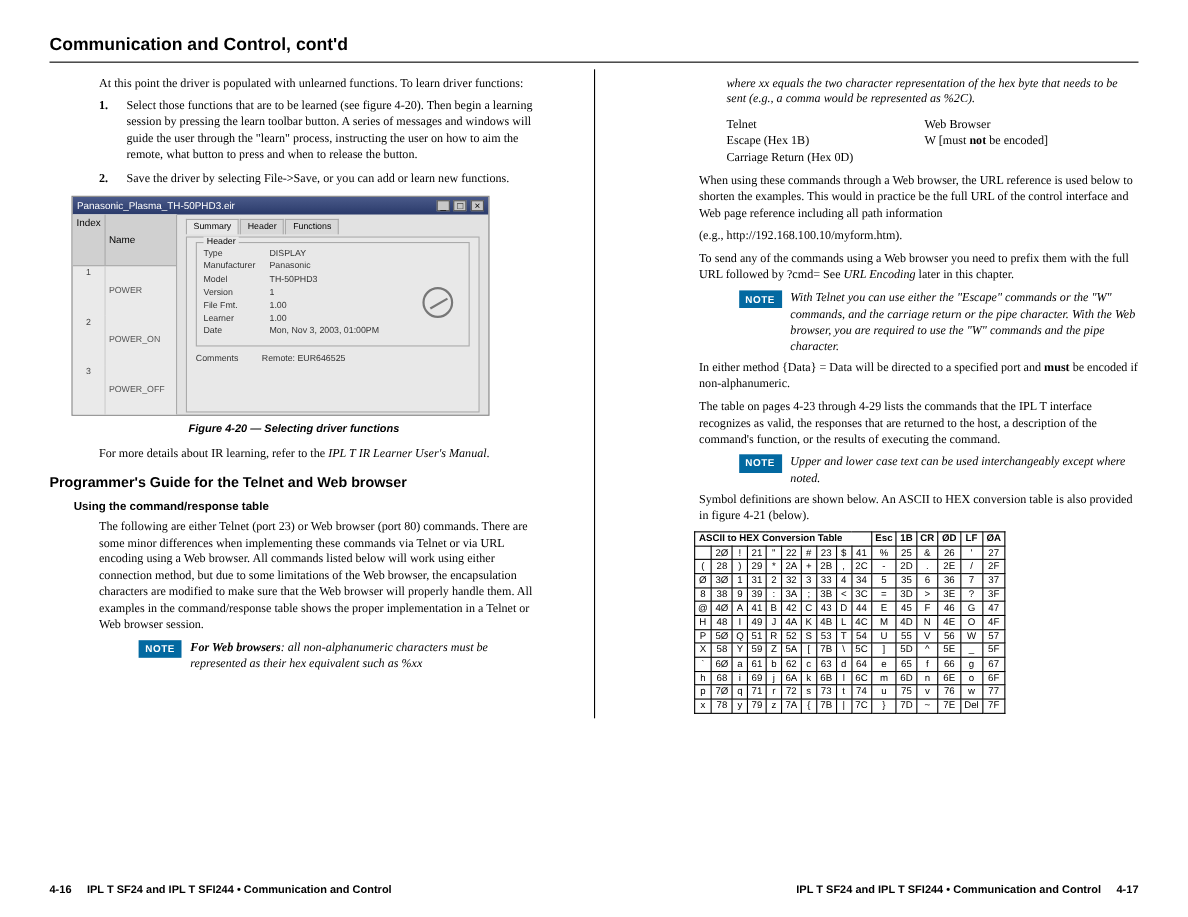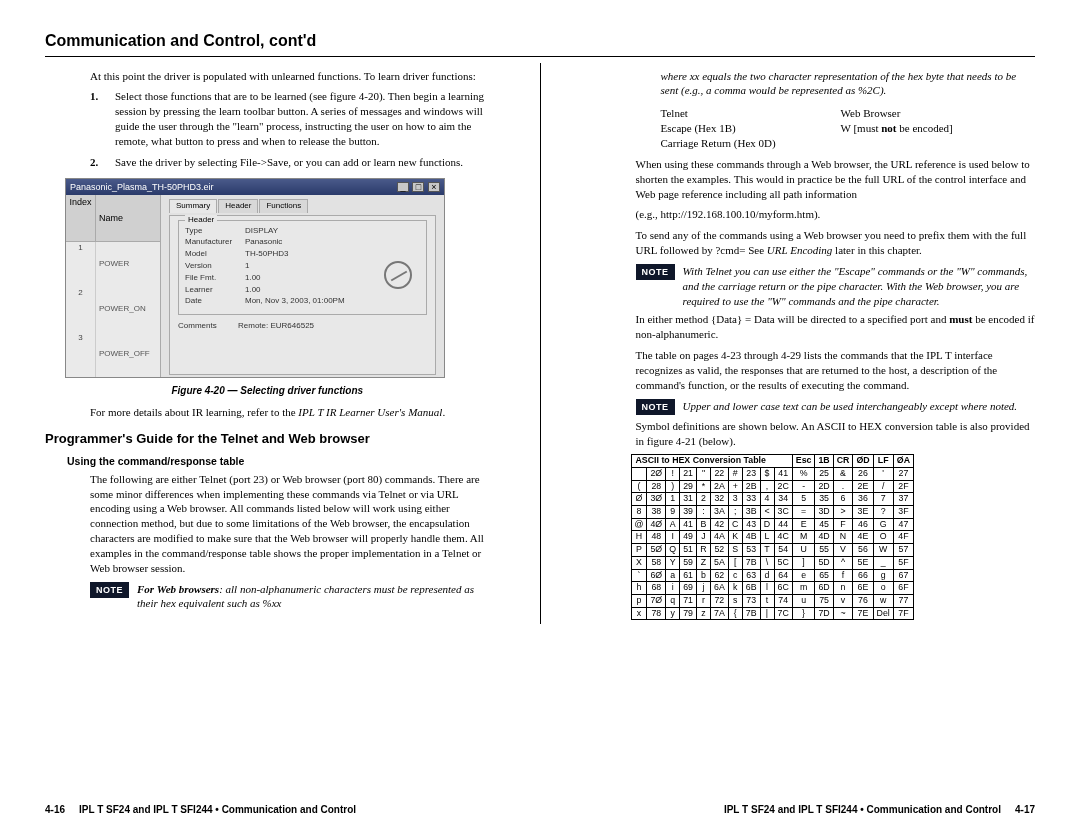--- a/index.html
+++ b/index.html
@@ -115,27 +115,28 @@
     margin: 4px 0 4px 22px;
   }
   .note {
     display:flex;
     align-items:flex-start;
     margin: 4px 0 4px 45px;
     gap:8px;
   }
   .note-badge {
     font-family: Arial, sans-serif;
-    background:#0f172a;
+    background:#0369a1;
     color:#fff;
     font-weight:bold;
     font-size:9px;
     padding:2px 6px;
     letter-spacing:0.5px;
     flex-shrink:0;
+    margin-left:36px;
   }
   .note-text { font-style: italic; }
   .telnet-table {
     margin: 4px 0 6px 70px;
     width: 360px;
   }
   .tt-row { display:flex; }
   .tt-c1 { width: 180px; }
   .tt-c2 { flex:1; }
   .hex-intro-italic {

